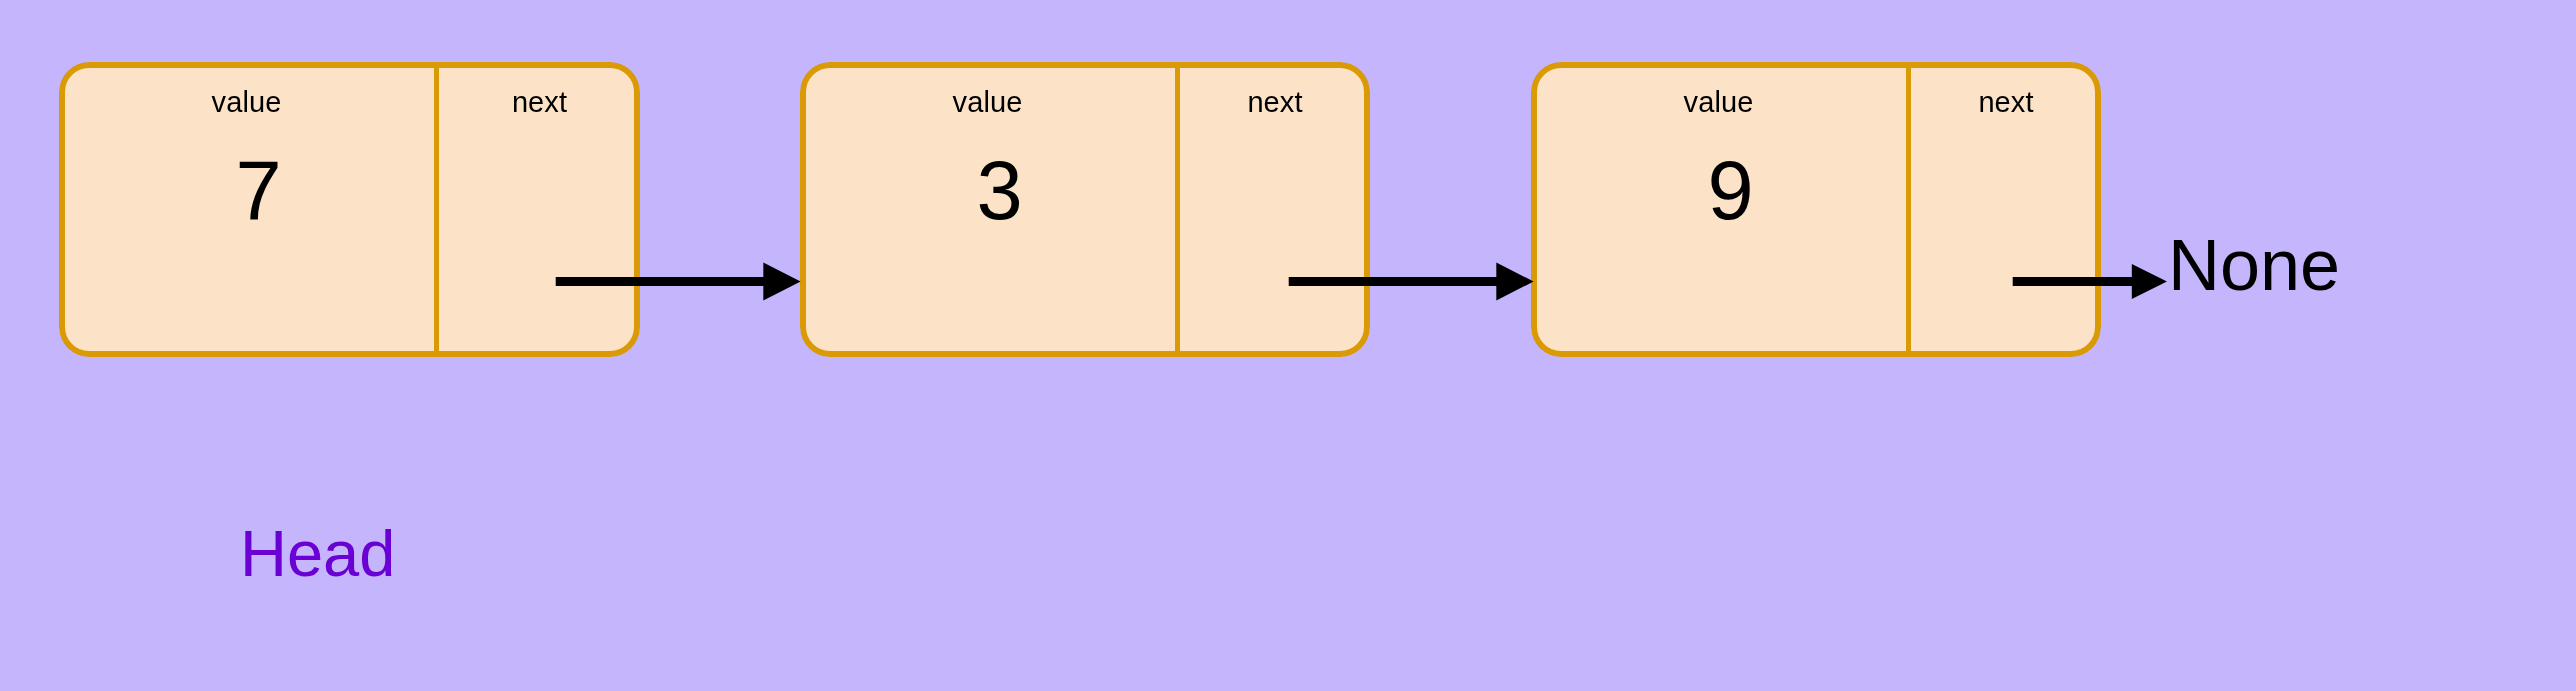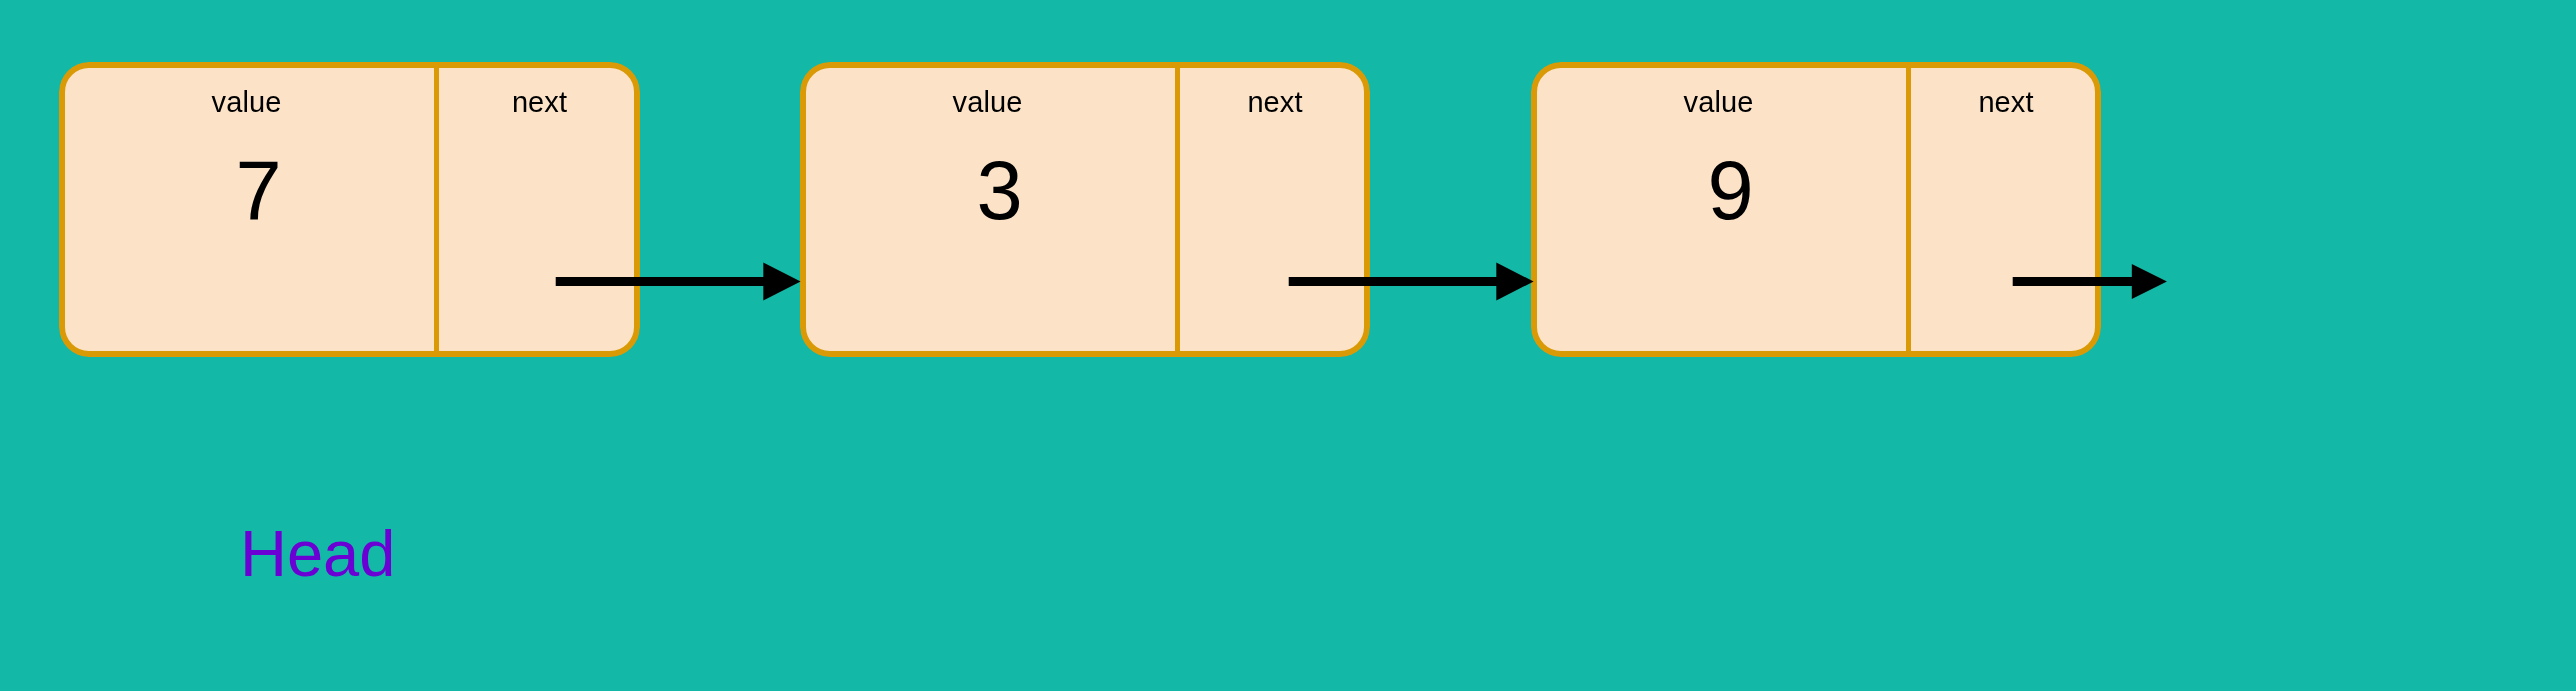--- a/index.html
+++ b/index.html
@@ -8,21 +8,21 @@
     padding: 0;
     background: #ffffff;
   }
   body {
     font-family: "Liberation Sans", sans-serif;
   }
   #canvas {
     position: relative;
     width: 2576px;
     height: 692px;
-    background: #14b8a6;
+    background: #c4b5fd;
     overflow: hidden;
   }
   .node {
     position: absolute;
     box-sizing: border-box;
     display: flex;
     flex-direction: row;
     border-radius: 30px;
     overflow: hidden;
   }
@@ -137,17 +137,18 @@
   <svg class="arrow-svg" style="left:1286px; top:261px; width:251px; height:41px;" viewBox="0 0 370 60">
     <line x1="4" y1="30" x2="330" y2="30" stroke="#000000" stroke-width="13"></line>
     <polygon points="365,30 310,58 310,2" fill="#000000"></polygon>
   </svg>
 
   <svg class="arrow-svg" style="left:2010px; top:261px; width:159px; height:41px;" viewBox="0 0 235 60">
     <line x1="4" y1="30" x2="198" y2="30" stroke="#000000" stroke-width="13"></line>
     <polygon points="232,30 180,56 180,4" fill="#000000"></polygon>
   </svg>
 
+  <span class="none-label" style="left:2168px; top:229px;">None</span>
 
   <span class="head-label" style="left:240px; top:521px;text-align:center;">Head</span>
 
 </div>
 
 
 </body></html>

